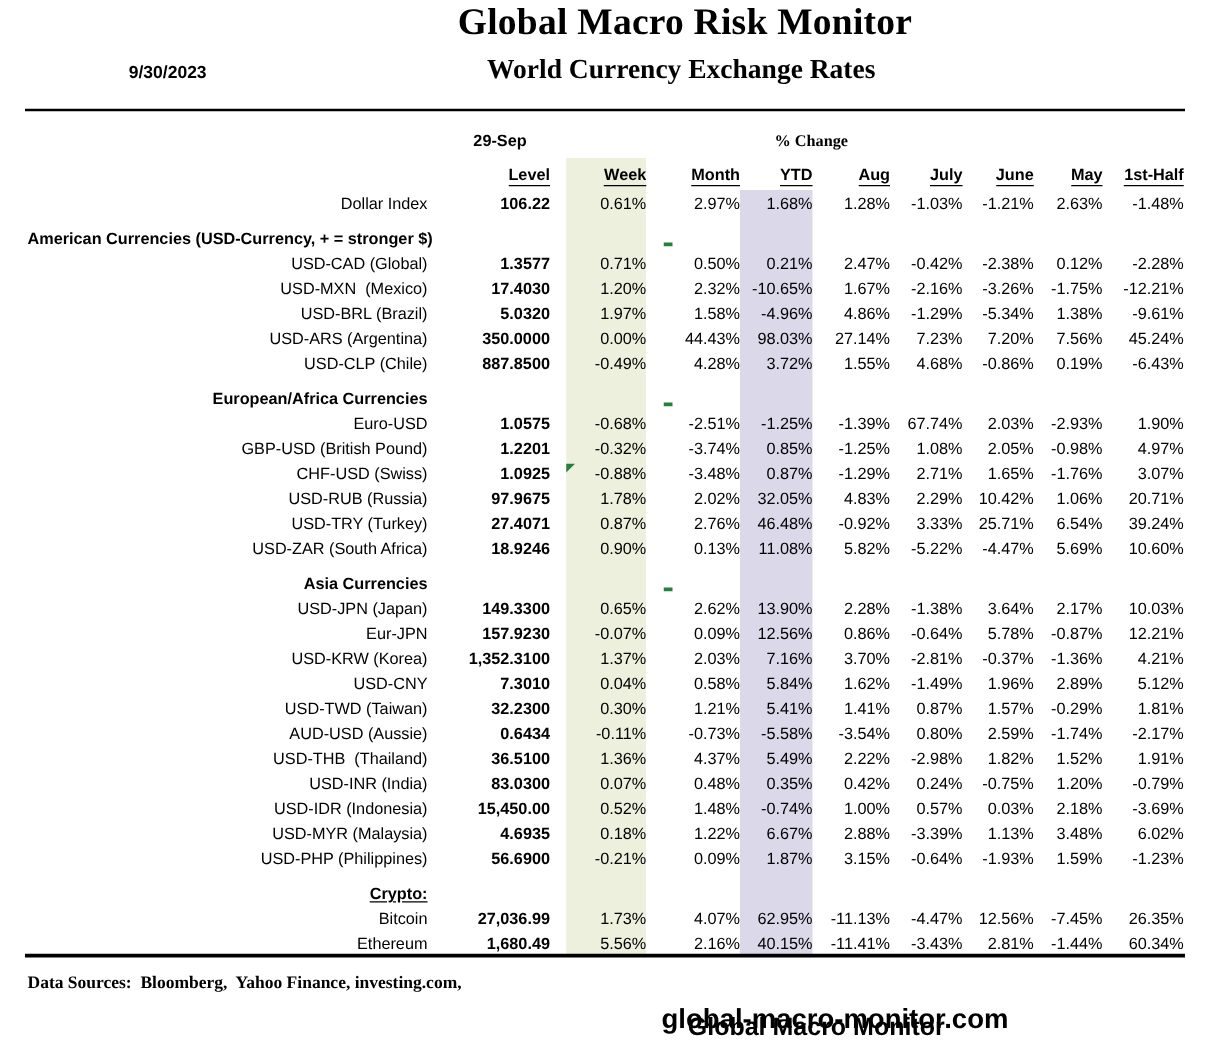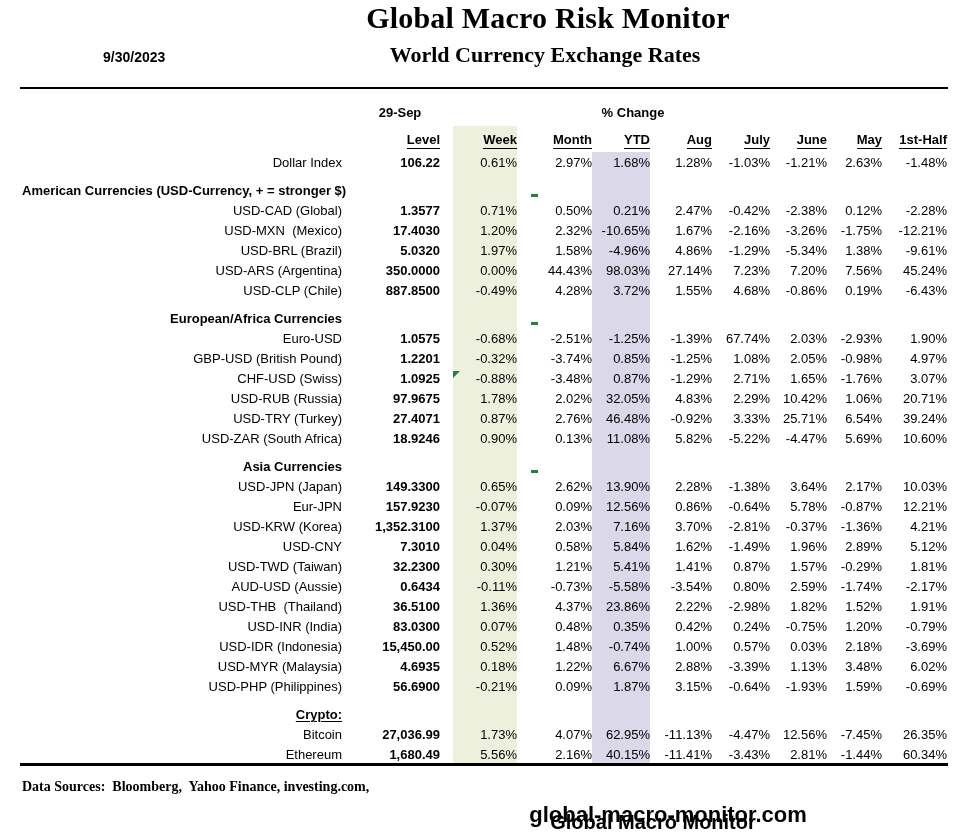--- a/index.html
+++ b/index.html
@@ -16,21 +16,21 @@
   .date{position:absolute;left:103px;top:49px;font:bold 14px "Liberation Sans",sans-serif;white-space:pre;}
   .title{position:absolute;left:548px;top:1px;transform:translateX(-50%);
     font:bold 30px "Liberation Serif",serif;white-space:nowrap;letter-spacing:.2px;}
   .subtitle{position:absolute;left:545px;top:42px;transform:translateX(-50%);
     font:bold 22px "Liberation Serif",serif;white-space:nowrap;}
   .rule{position:absolute;left:20px;width:928px;background:#000;}
   .rule-top{top:87px;height:2px;}
   .rule-bottom{top:763px;height:3px;}
   .grp{position:absolute;top:105px;transform:translateX(-50%);font:bold 13px "Liberation Sans",sans-serif;white-space:nowrap;}
   .grp-level{left:400px;}
-  .grp-change{left:633px;}
+  .grp-change{left:649px;font-family:Liberation Serif, serif;}
 
   table.rates{position:absolute;left:22px;top:126px;width:925px;border-collapse:collapse;table-layout:fixed;
     font:13px "Liberation Sans",sans-serif;color:var(--ink);}
   table.rates td{padding:0;white-space:pre;overflow:visible;text-align:right;vertical-align:middle;position:relative;}
   td.lbl{text-align:left;}
   td.lvl{padding-right:20px;}
   td.wk{padding-right:11px;}
   td.mo{padding-right:12px;}
   td.ytd{padding-right:5px;}
   td.aug,td.jul,td.jun,td.may{padding-right:2px;}
@@ -369,21 +369,21 @@
           <td class="jun">2.59%</td>
           <td class="may">-1.74%</td>
           <td class="hf">-2.17%</td>
         </tr>
         <tr class="drow">
           <td class="lbl">USD-THB  (Thailand)</td>
           <td class="lvl">36.5100</td>
           <td class="sp"></td>
           <td class="wk band-g">1.36%</td>
           <td class="mo">4.37%</td>
-          <td class="ytd band-p">23.86%</td>
+          <td class="ytd band-p">5.49%</td>
           <td class="aug">2.22%</td>
           <td class="jul">-2.98%</td>
           <td class="jun">1.82%</td>
           <td class="may">1.52%</td>
           <td class="hf">1.91%</td>
         </tr>
         <tr class="drow">
           <td class="lbl">USD-INR (India)</td>
           <td class="lvl">83.0300</td>
           <td class="sp"></td>
@@ -426,21 +426,21 @@
           <td class="lbl">USD-PHP (Philippines)</td>
           <td class="lvl">56.6900</td>
           <td class="sp"></td>
           <td class="wk band-g">-0.21%</td>
           <td class="mo">0.09%</td>
           <td class="ytd band-p">1.87%</td>
           <td class="aug">3.15%</td>
           <td class="jul">-0.64%</td>
           <td class="jun">-1.93%</td>
           <td class="may">1.59%</td>
-          <td class="hf">-0.69%</td>
+          <td class="hf">-1.23%</td>
         </tr>
         <tr class="srow">
           <td class="lbl"><span class="b u">Crypto:</span></td>
           <td class="lvl"></td>
           <td class="sp"></td>
           <td class="wk band-g"></td>
           <td class="mo"></td>
           <td class="ytd band-p"></td>
           <td class="aug"></td>
           <td class="jul"></td>

